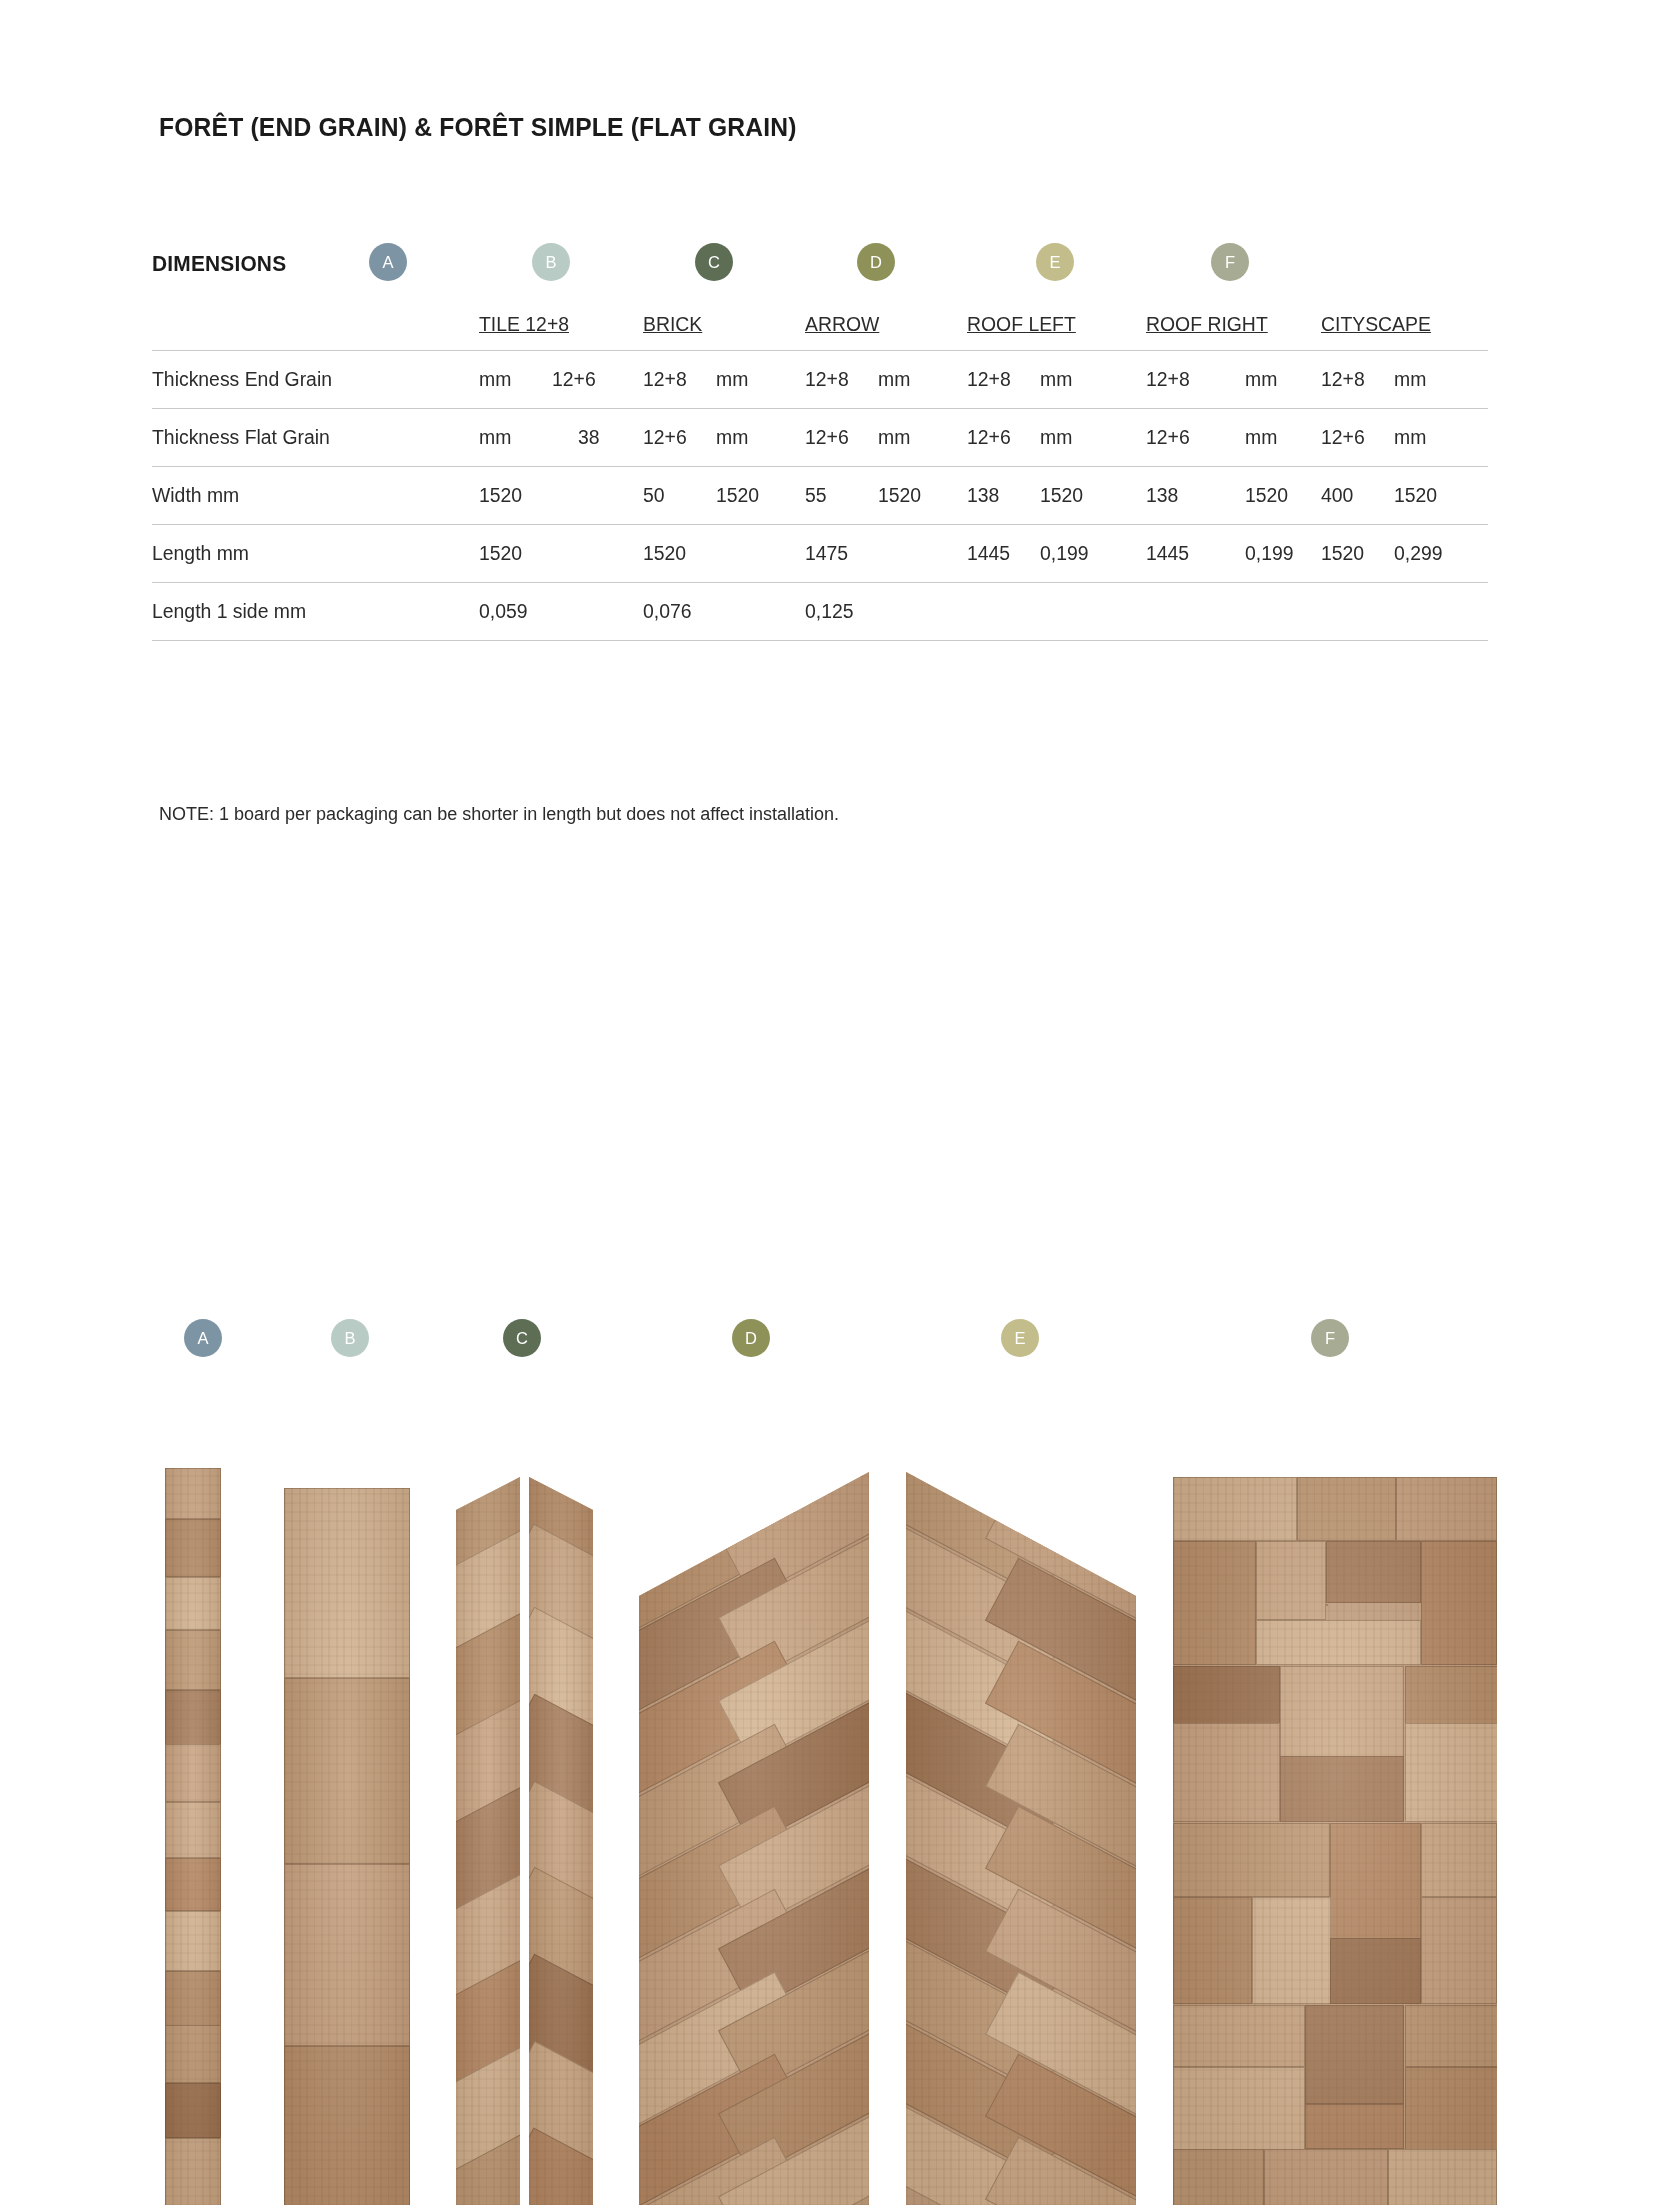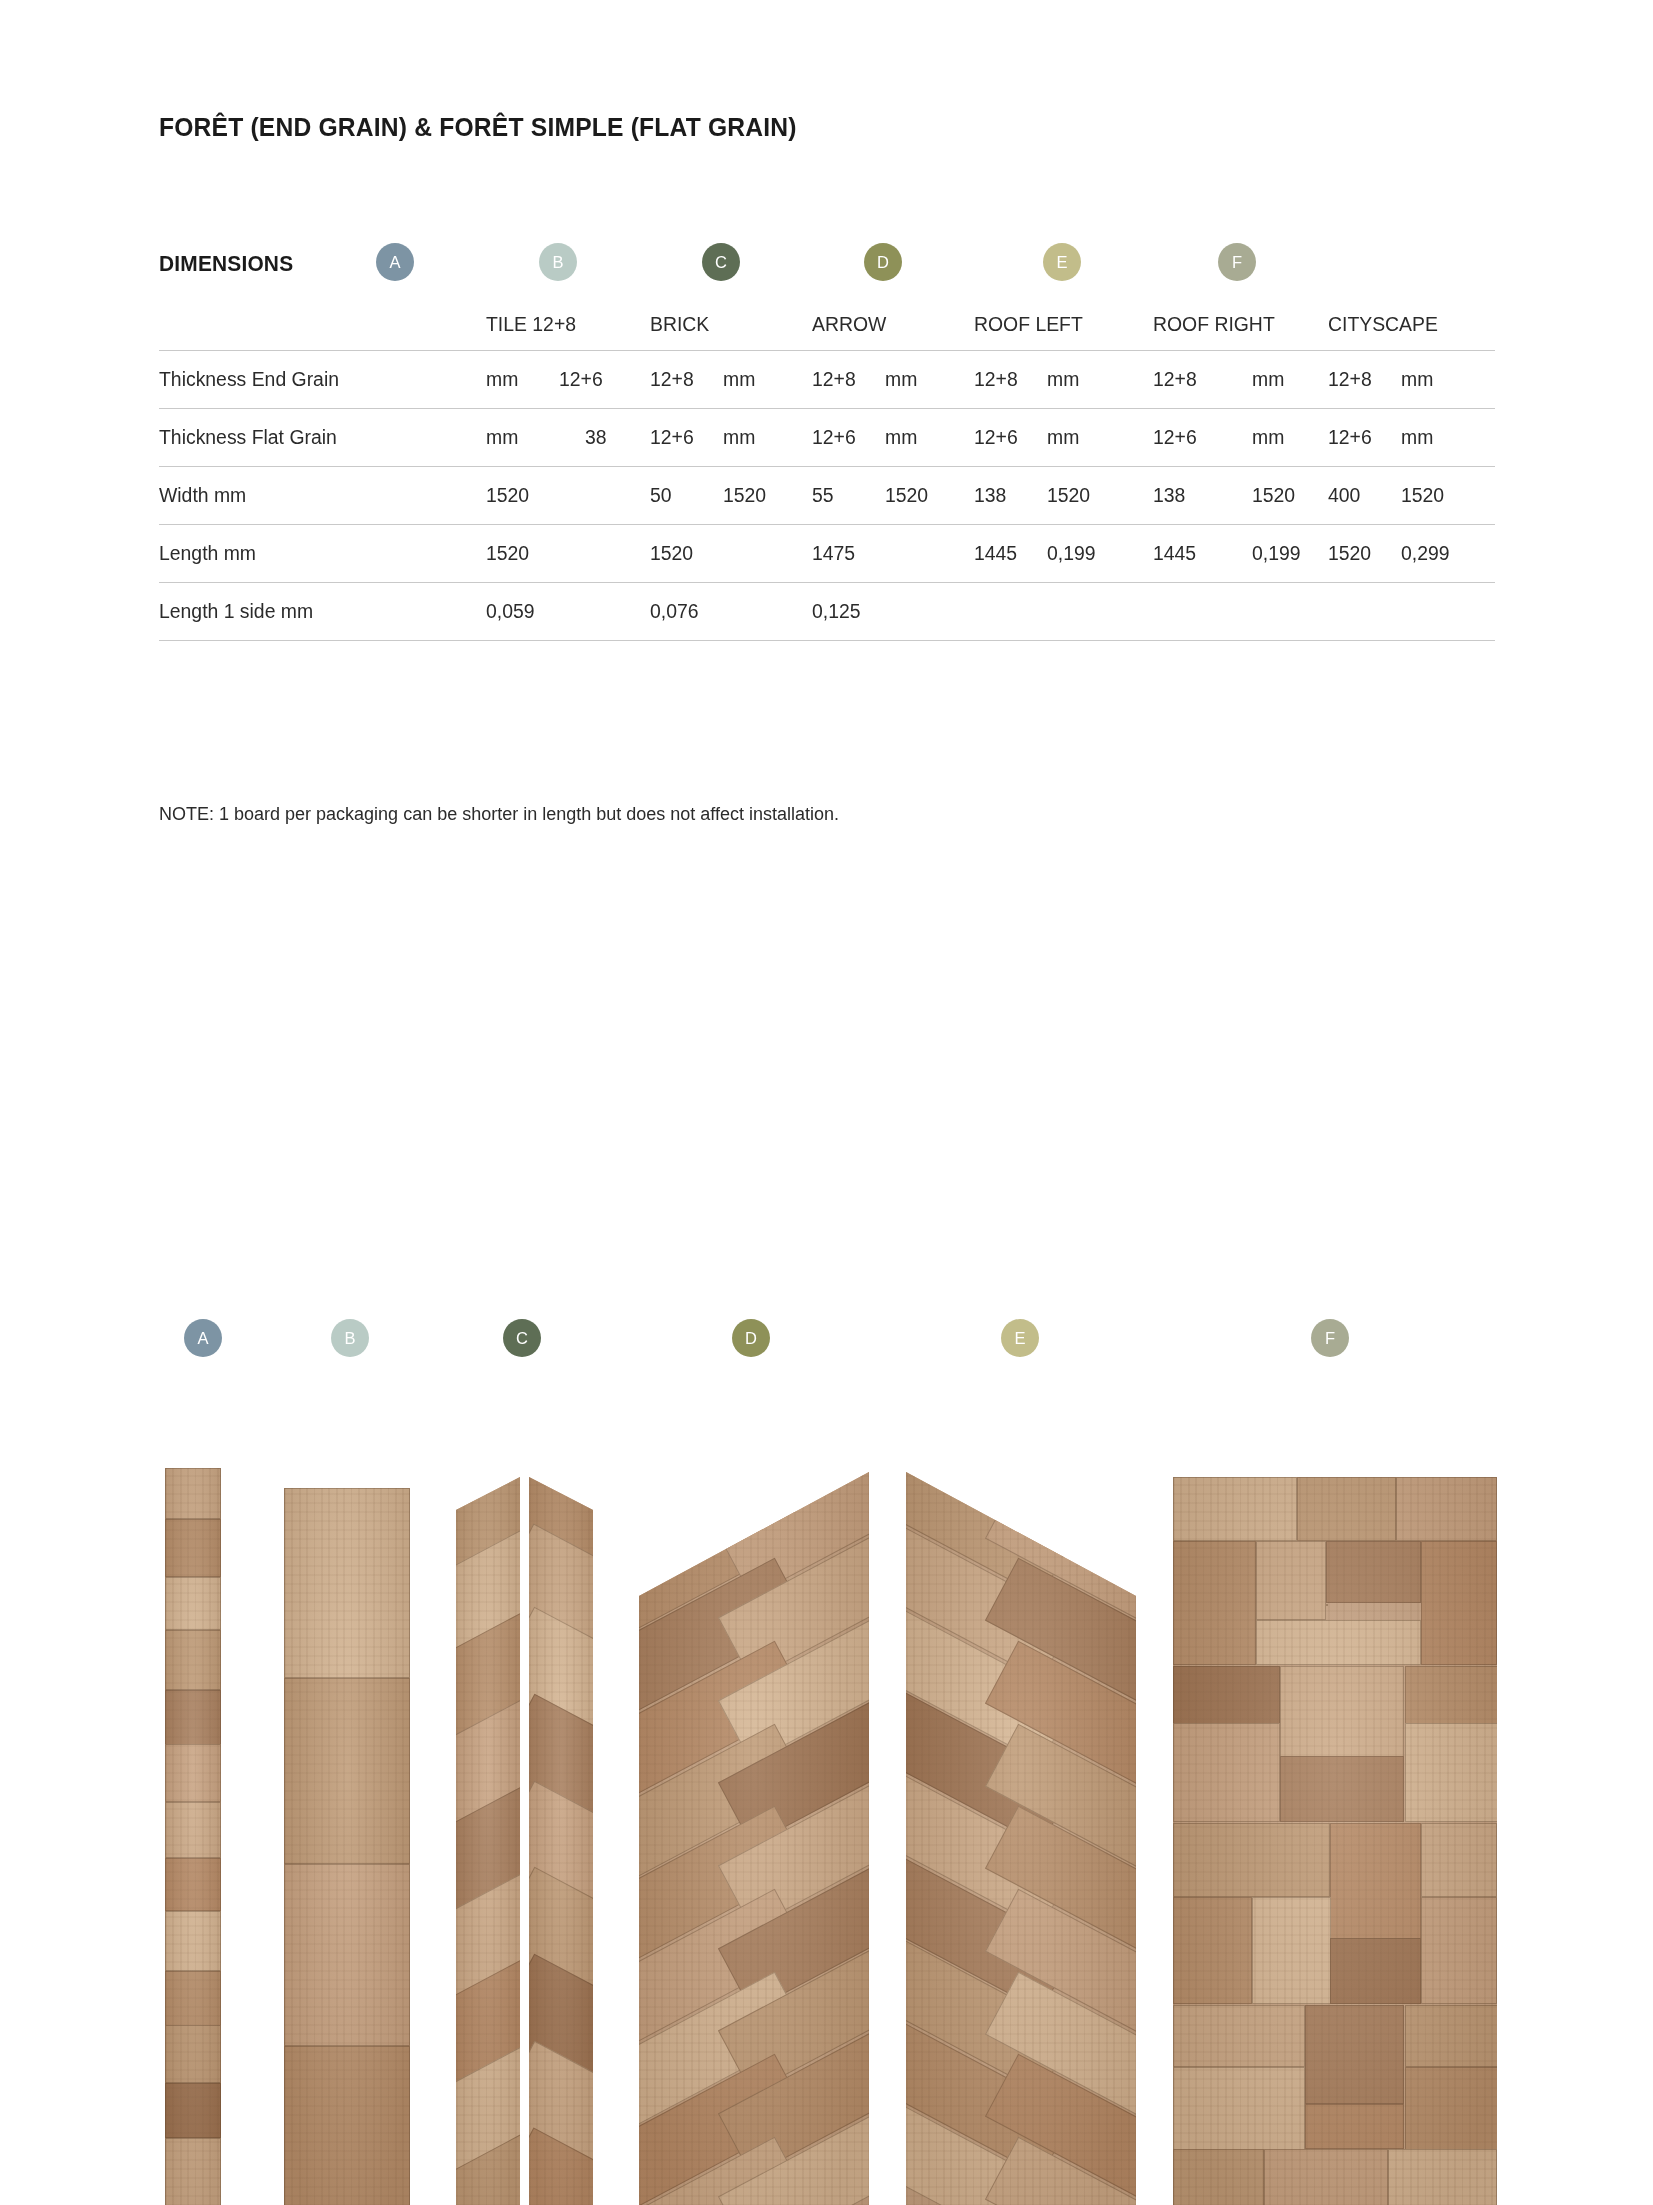--- a/index.html
+++ b/index.html
@@ -34,21 +34,21 @@
     color: #1b1b1b;
     font-family: "Liberation Sans", sans-serif;
     white-space: nowrap;
     transform: scaleX(0.93);
     transform-origin: left center;
   }
 
   
   .dim-section {
     position: absolute;
-    left: 159px;
+    left: 152px;
     top: 236px;
     width: 1336px;
   }
   .dim-heading {
     font-size: 22px;
     font-weight: bold;
     letter-spacing: 0.2px;
     color: #1b1b1b;
     position: absolute;
     left: 0;
@@ -88,20 +88,21 @@
     font-weight: normal;
     padding: 0;
     vertical-align: middle;
     height: 57px;
     white-space: nowrap;
   }
   table.dims tr.hdr td {
     height: 51px;
     padding-top: 3.3px;
     border-bottom: 0.8px solid #c9c9c9;
+    text-decoration: underline;
   }
   table.dims tr.body td {
     border-bottom: 0.8px solid #c9c9c9;
   }
   table.dims tr.last td {
     border-bottom: 0.8px solid #c9c9c9;
   }
   td.label { width: 327px; padding-left: 1.7px; }
   td.c-a { width: 164px; }
   td.c-b { width: 162px; }

